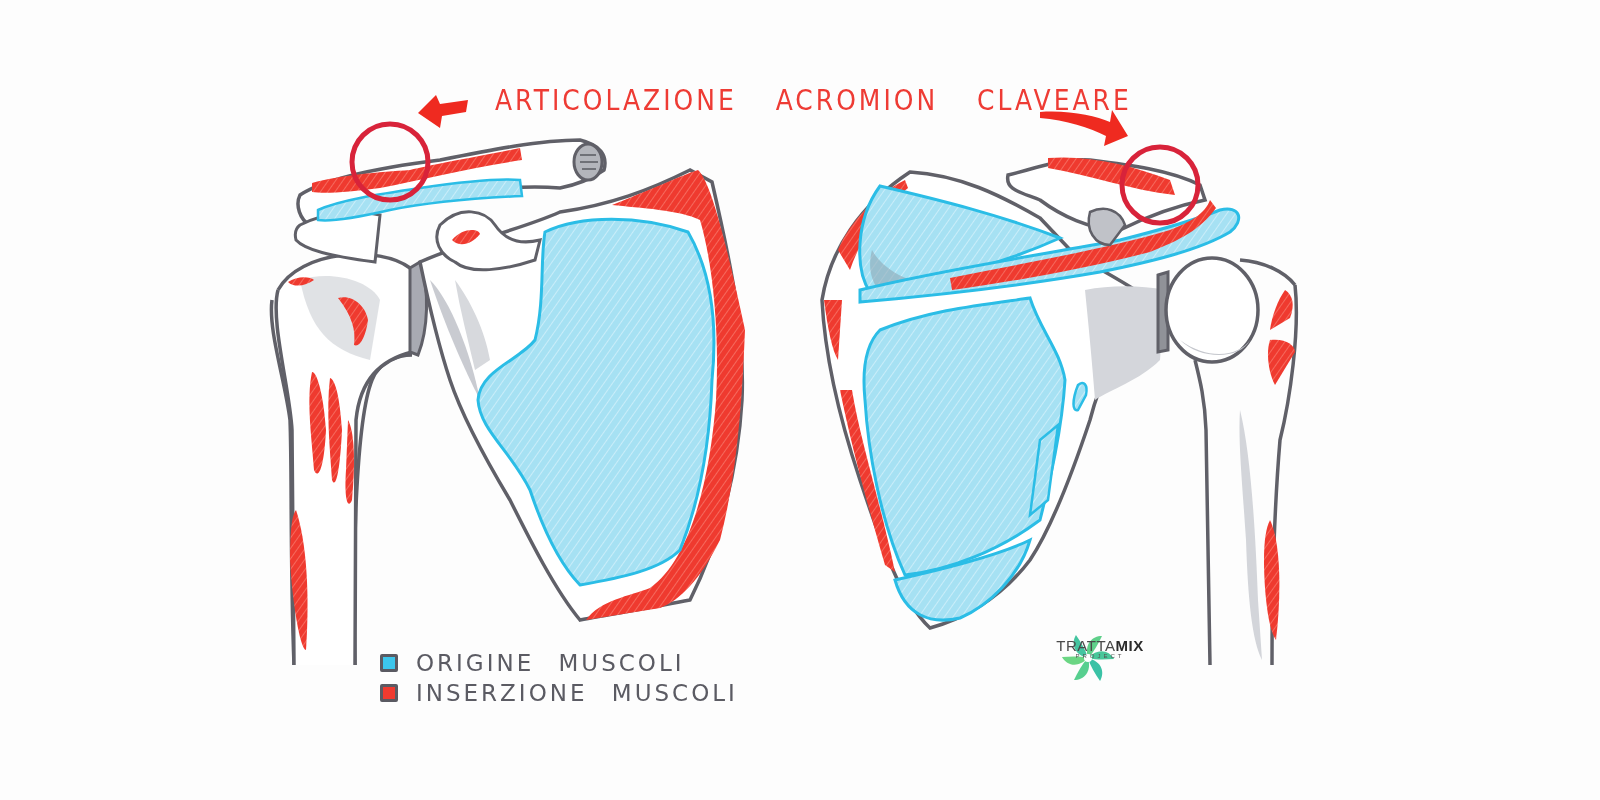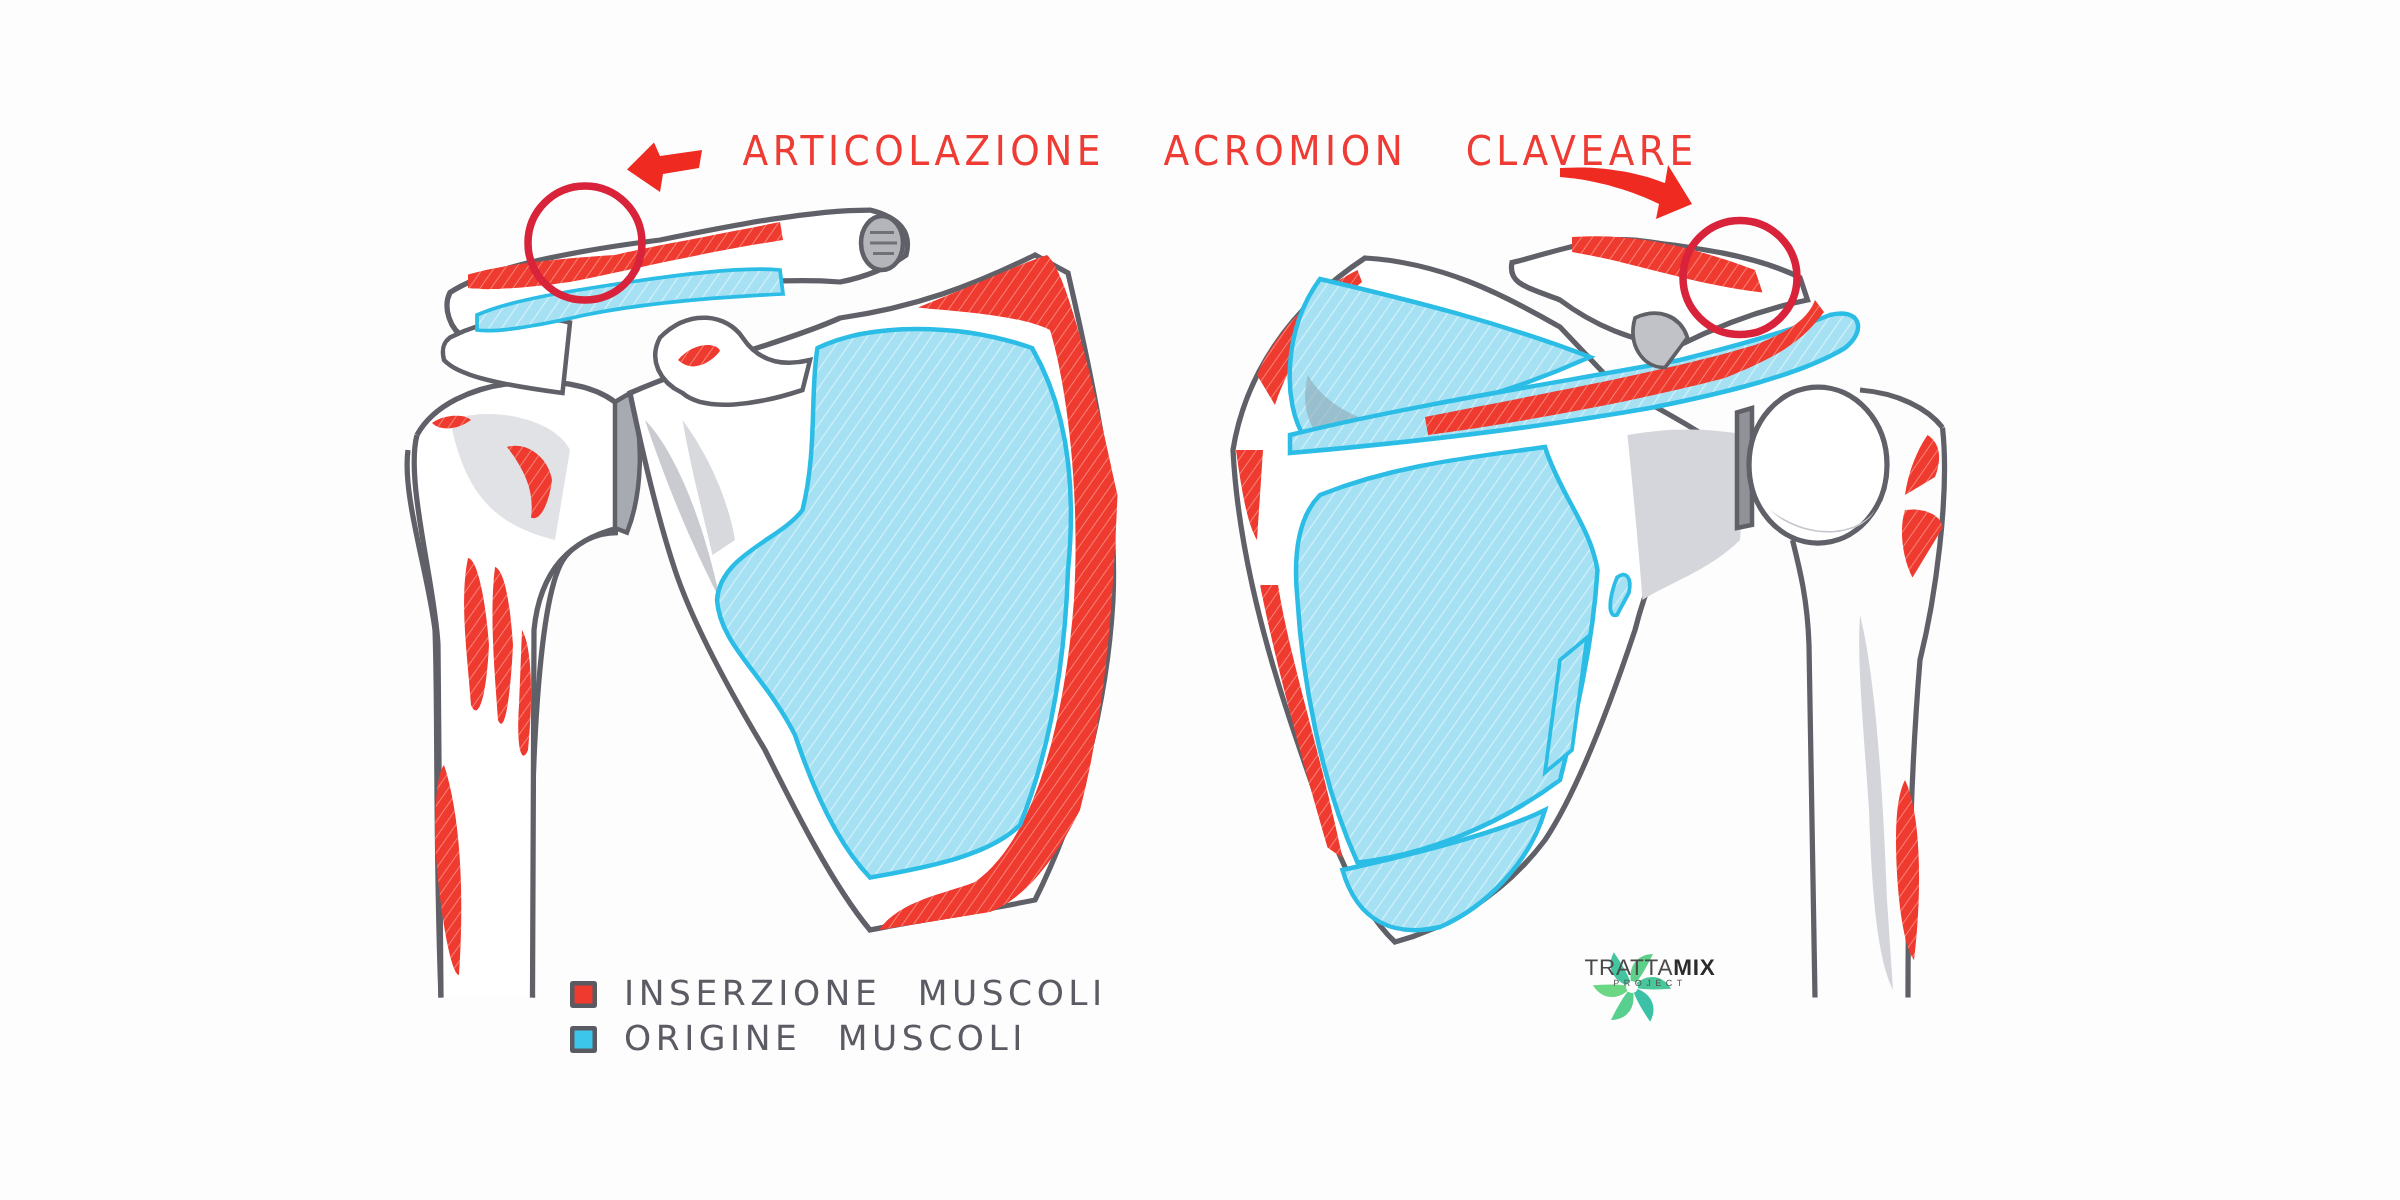--- a/index.html
+++ b/index.html
@@ -134,26 +134,26 @@
       <path d="M0,0 C-4,-14 4,-22 14,-22 C10,-14 6,-6 0,0 Z" fill="#6bd684" transform="rotate(240)"></path>
       <path d="M0,0 C-4,-14 4,-22 14,-22 C10,-14 6,-6 0,0 Z" fill="#44c5a0" transform="rotate(300)"></path>
       <circle r="4" fill="#ffffff"></circle>
     </g>
   </svg>
 
   <div class="title">ARTICOLAZIONE ACROMION CLAVEARE</div>
 
   <div class="legend">
     <div class="legend-item">
+      <div class="swatch" style="background:#3cc6ec;"></div>
+      <span class="legend-label">ORIGINE MUSCOLI</span>
+    </div>
+    <div class="legend-item">
       <div class="swatch" style="background:#ef3a2f;"></div>
       <span class="legend-label">INSERZIONE MUSCOLI</span>
-    </div>
-    <div class="legend-item">
-      <div class="swatch" style="background:#3cc6ec;"></div>
-      <span class="legend-label">ORIGINE MUSCOLI</span>
     </div>
   </div>
 
   <div class="logo">
     <div class="logo-text"><span>TRATTA</span><b>MIX</b></div>
     <div class="logo-sub">PROJECT</div>
   </div>
 
 </div>
 

